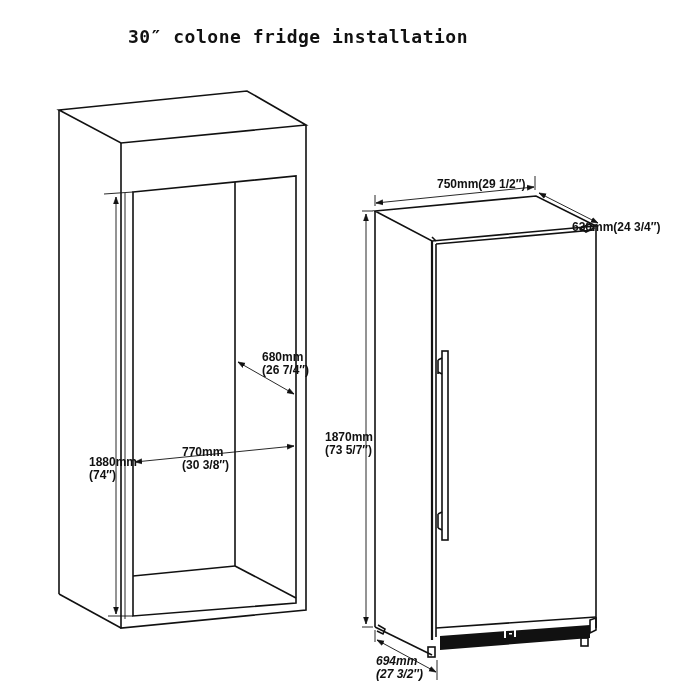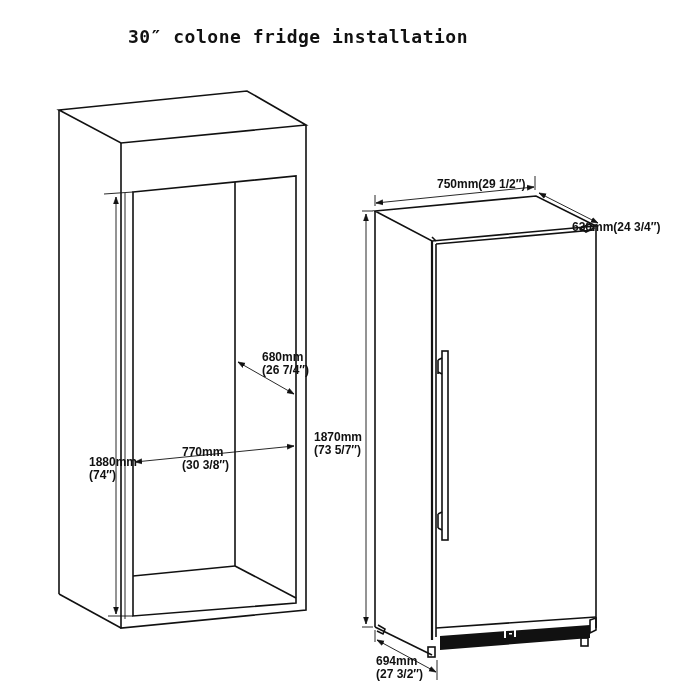--- a/index.html
+++ b/index.html
@@ -126,21 +126,21 @@
 
 <div class="lbl" style="left:254px;top:351px;margin-left:8px;">
   <div>680mm</div>
   <div>(26 7/4″)</div>
 </div>
 
 <div class="lbl" style="left:437px;top:178px;">750mm(29 1/2″)</div>
 
 <div class="lbl" style="left:572px;top:200px;margin-top:21px;">630mm(24 3/4″)</div>
 
-<div class="lbl" style="left:314px;top:431px;">
+<div class="lbl" style="left:325px;top:431px;">
   <div>1870mm</div>
   <div>(73 5/7″)</div>
 </div>
 
-<div class="lbl" style="left:376px;top:655px;">
+<div class="lbl" style="left:376px;top:655px;font-style:italic;">
   <div>694mm</div>
   <div>(27 3/2″)</div>
 </div>
 
 </body></html>

